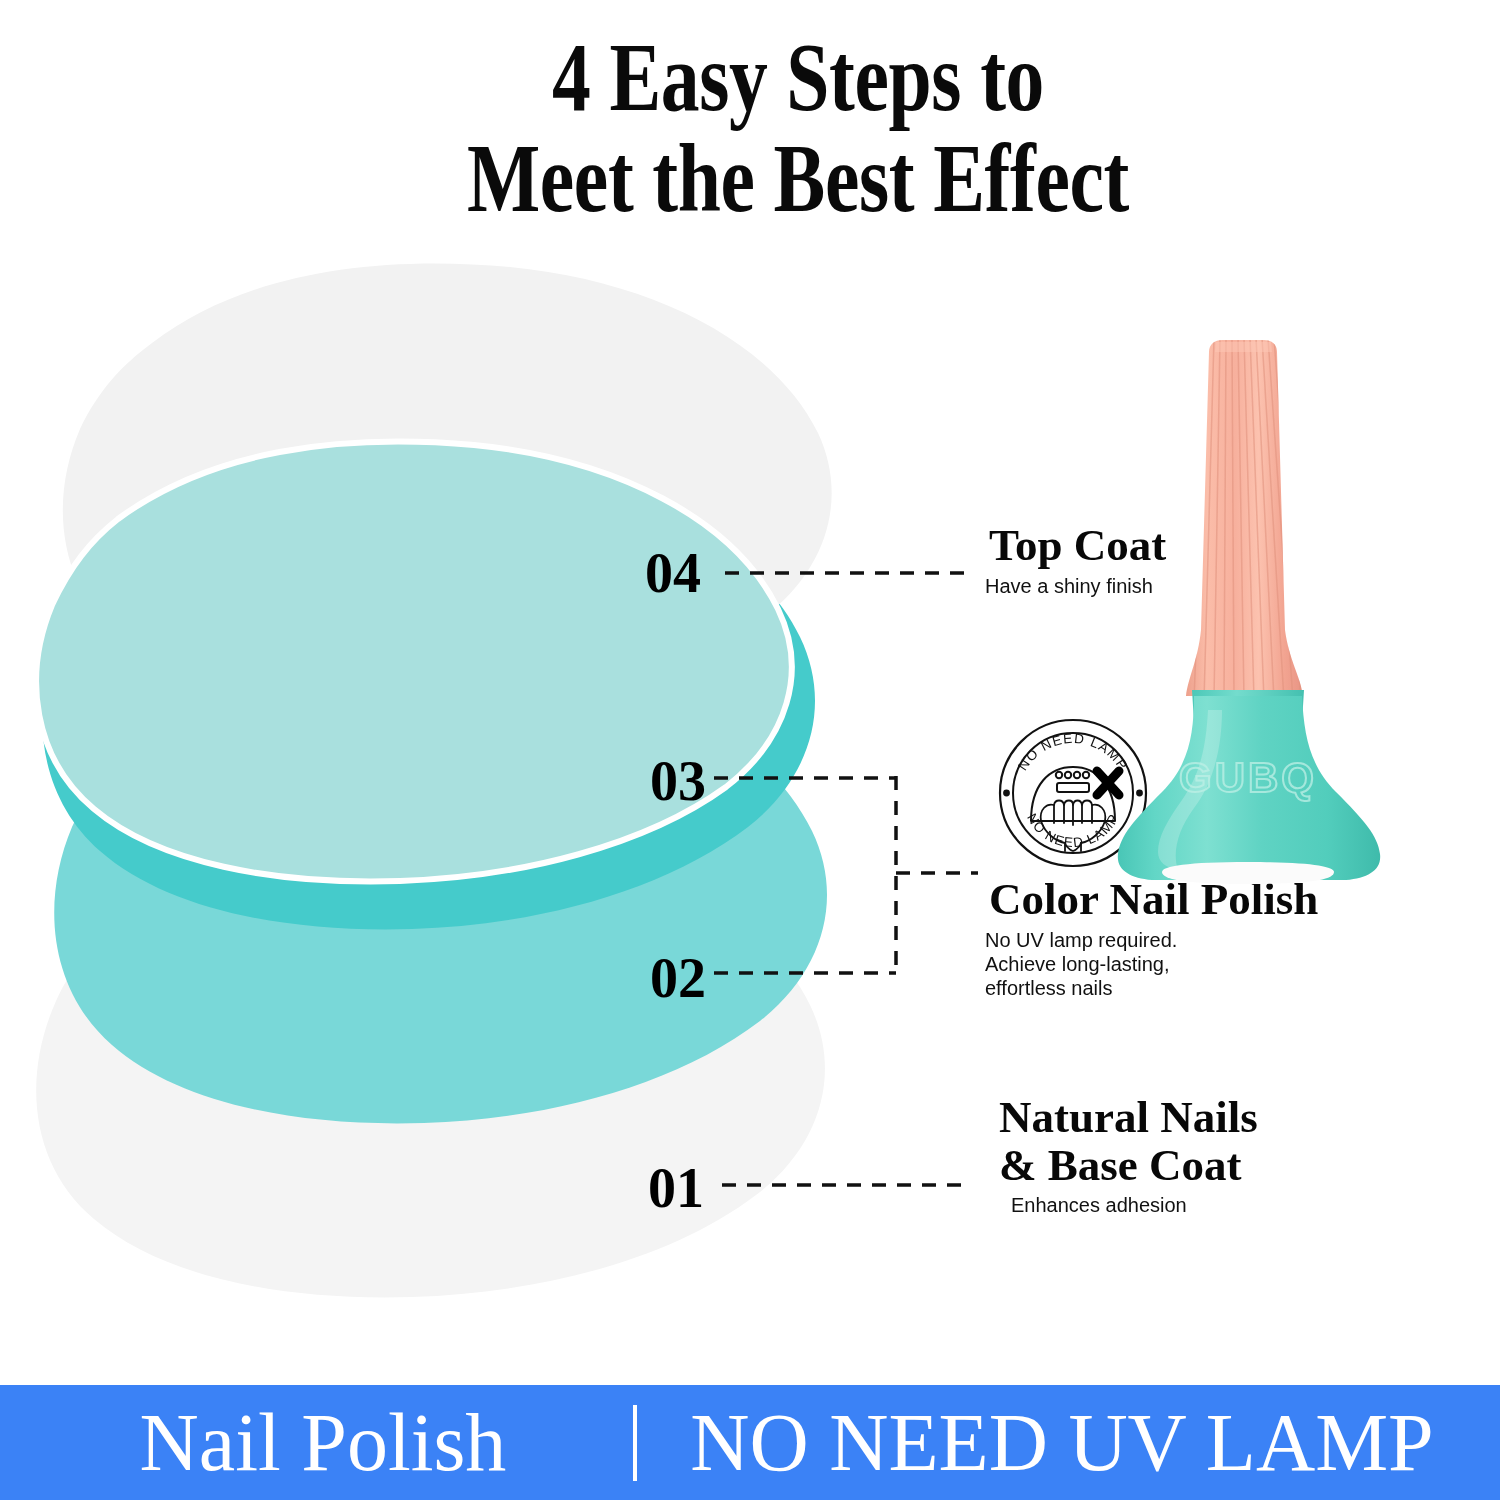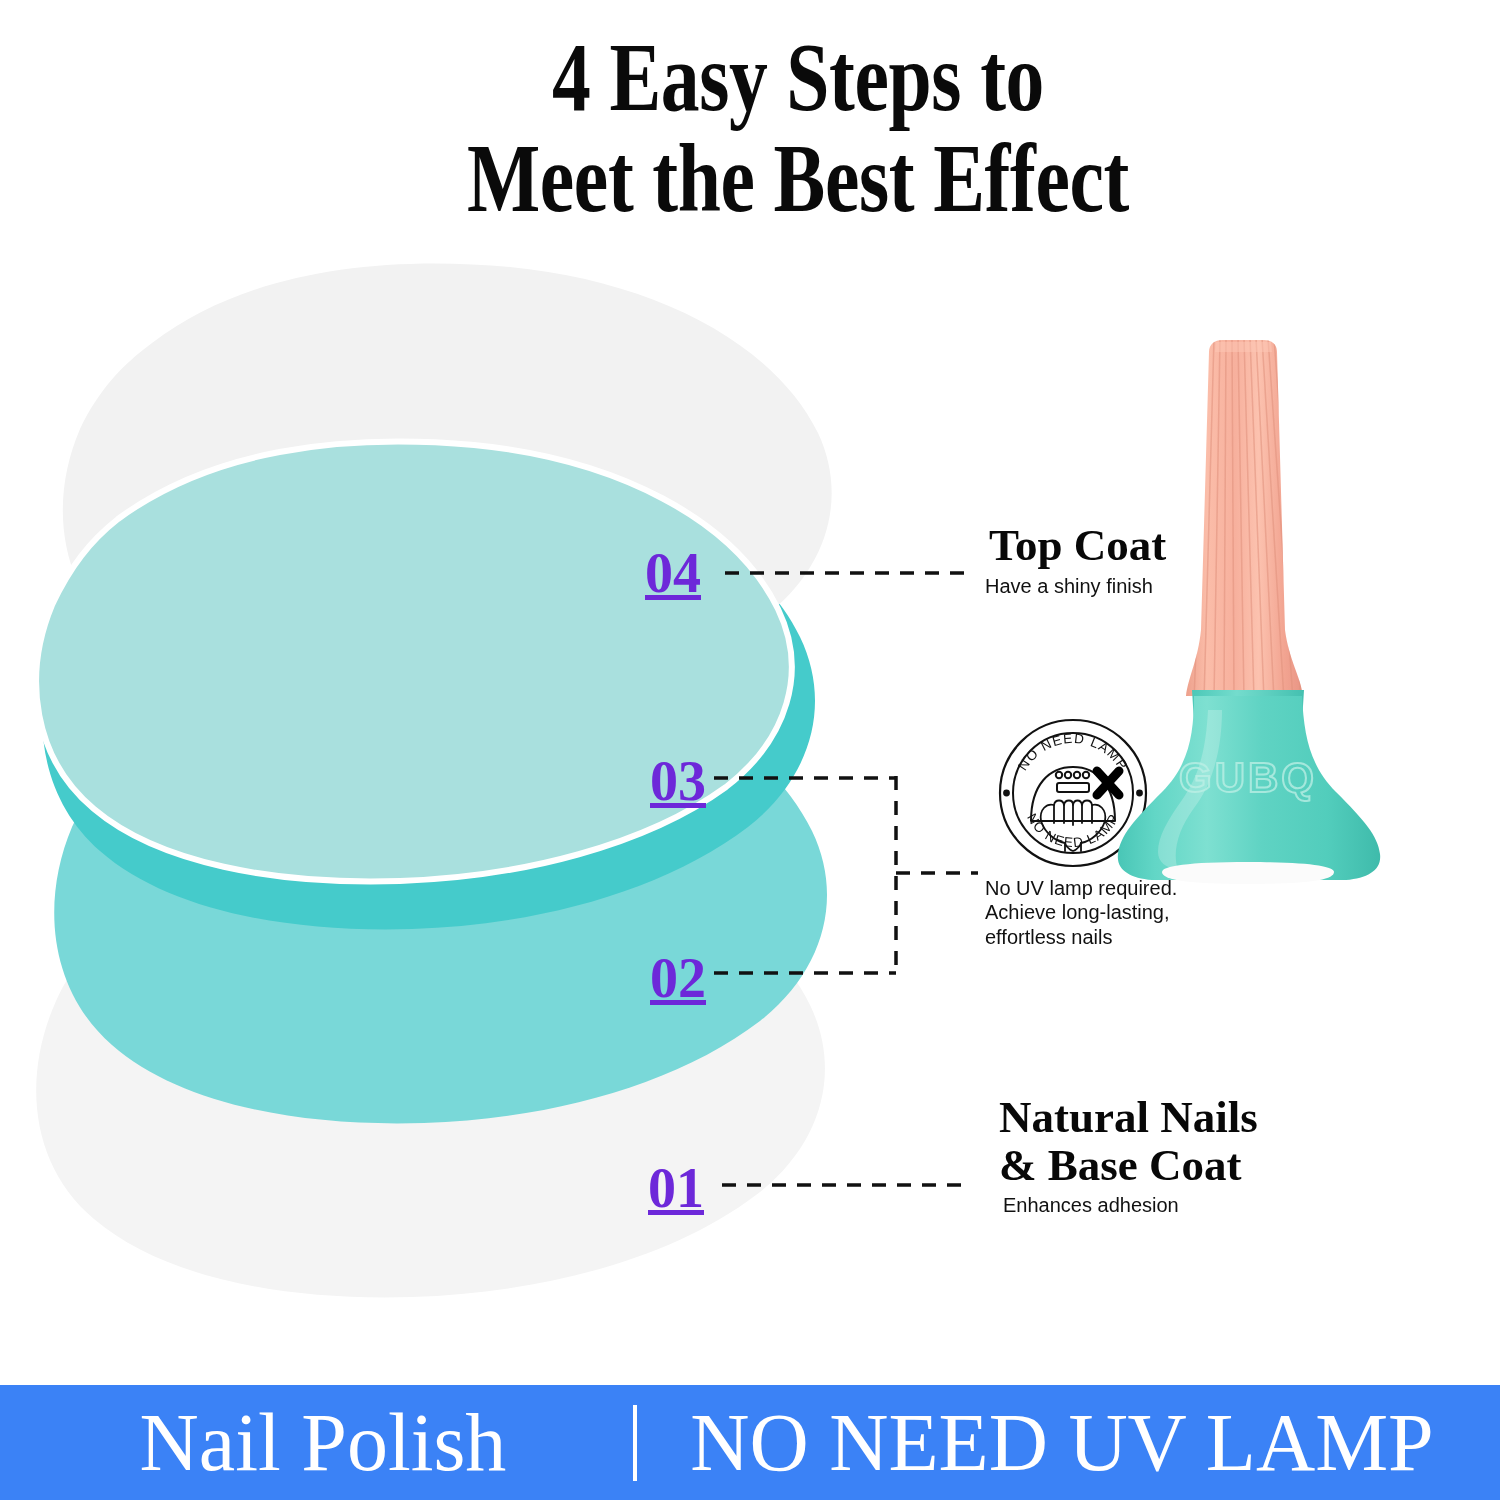--- a/index.html
+++ b/index.html
@@ -37,24 +37,23 @@
   .layers{position:absolute;left:0px;top:255px;width:900px;height:1060px;}
   .layer{position:absolute;}
   .layer svg{display:block;overflow:visible;}
 
   
   .step-num{
     position:absolute;
     font-family:"Liberation Serif", serif;
     font-weight:700;
     font-size:56px;
-    color:#6d28d9;
+    color:#000000;
     letter-spacing:0px;
     line-height:1;
-    text-decoration:underline;
   }
 
   
   .connectors{position:absolute;left:0;top:0;width:1500px;height:1500px;pointer-events:none;}
 
   
   .callout{position:absolute;}
   .callout h3{
     margin:4px;
     font-family:"Liberation Serif", serif;
@@ -189,33 +188,34 @@
   </svg>
 
   <div class="callout" style="left:985px;top:518px;">
     <h3>Top Coat</h3>
     <p>
       <span class="ln">Have a shiny finish</span>
     </p>
   </div>
 
   <div class="callout" style="left:985px;top:872px;">
+    <h3>Color Nail Polish</h3>
     <p>
       <span class="ln">No UV lamp required.</span>
       <span class="ln">Achieve long-lasting,</span>
       <span class="ln">effortless nails</span>
     </p>
   </div>
 
   <div class="callout" style="left:995px;top:1090px;">
     <h3>
       <span style="display:block">Natural Nails</span>
       <span style="display:block">&amp; Base Coat</span>
     </h3>
-    <p style="margin-left:8px">
+    <p style="margin-left:16px">
       <span class="ln">Enhances adhesion</span>
     </p>
   </div>
 
   <div class="badge">
     <svg width="152" height="152" viewBox="0 0 152 152">
       <defs>
         <path id="arcTop" d="M 22 80 A 54 54 0 0 1 130 80" fill="none"></path>
         <path id="arcBot" d="M 26 80 A 50 50 0 0 0 126 80" fill="none"></path>
       </defs>

